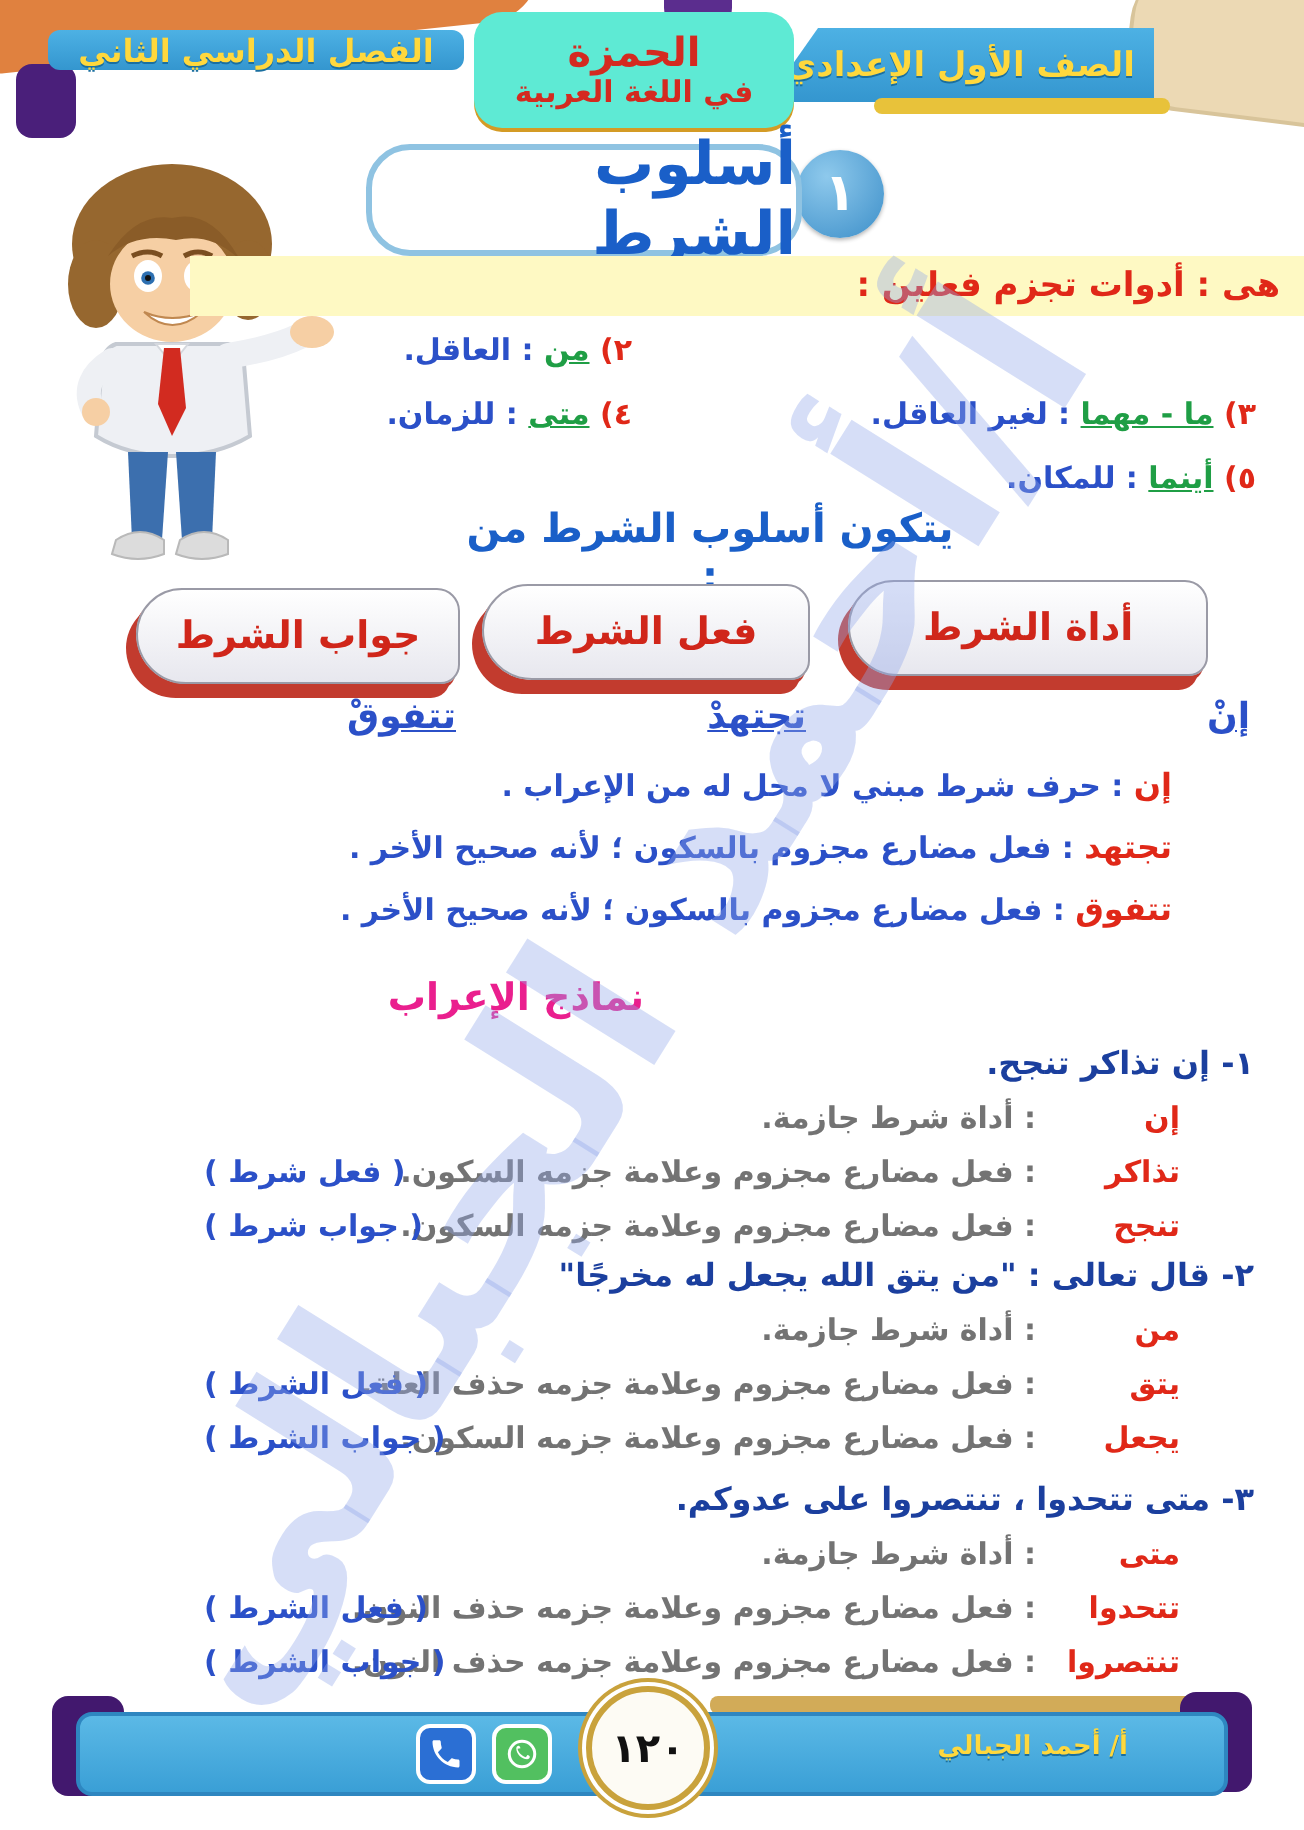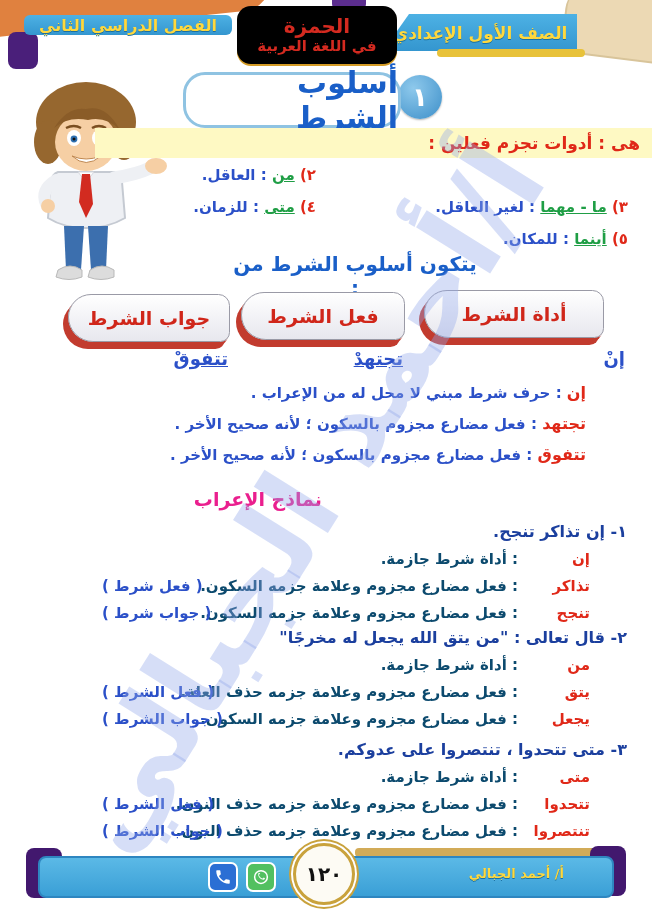--- a/index.html
+++ b/index.html
@@ -12,21 +12,21 @@
   .orange-corner{left:-30px;top:-40px;width:300px;height:64px;background:#e0813f;border-radius:28px;transform:rotate(-6deg);}
   .purple-blob{left:332px;top:-6px;width:34px;height:20px;background:#5b2d8e;border-radius:0 0 10px 10px;}
   .beige-corner{left:566px;top:-12px;width:120px;height:70px;background:#ecd9b4;border-radius:26px;transform:rotate(7deg);box-shadow:-2px 2px 0 #d8c49a;}
   .purple-tab{left:8px;top:32px;width:30px;height:37px;background:#4a1f7a;border-radius:8px;}
 
   .banner{background:linear-gradient(#4db1e4,#3496cf);color:#ffd83d;font-weight:bold;display:flex;align-items:center;justify-content:center;text-shadow:0 1px 0 #1a6fa0;}
   .banner-right{left:383px;top:14px;width:194px;height:37px;font-size:17px;clip-path:polygon(26px 0,100% 0,100% 100%,0 100%);}
   .banner-right-underline{left:437px;top:49px;width:148px;height:8px;background:#e8c23a;border-radius:4px;}
   .banner-left{left:24px;top:15px;width:208px;height:20px;font-size:16px;border-radius:6px;}
 
-  .brand-badge{left:237px;top:6px;width:160px;height:58px;background:#000000;border-radius:14px;display:flex;flex-direction:column;align-items:center;justify-content:center;line-height:1.15;box-shadow:0 2px 0 #d49b25;}
+  .brand-badge{left:237px;top:6px;width:160px;height:58px;background:#5eead4;border-radius:14px;display:flex;flex-direction:column;align-items:center;justify-content:center;line-height:1.15;box-shadow:0 2px 0 #d49b25;}
   .brand-title{color:#d42a20;font-weight:bold;font-size:20px;}
   .brand-subtitle{color:#d42a20;font-weight:bold;font-size:15px;}
 
   
   .lesson-circle{left:398px;top:75px;width:44px;height:44px;border-radius:50%;background:radial-gradient(circle at 35% 30%,#8ec9ec,#3d8fc9);color:#fff;font-weight:bold;font-size:26px;display:flex;align-items:center;justify-content:center;box-shadow:0 1px 2px rgba(0,0,0,.3);}
   .lesson-title-box{left:183px;top:72px;width:212px;height:50px;background:#fff;border:3px solid #8fc3e2;border-radius:22px;display:flex;align-items:center;justify-content:flex-end;color:#1a5fc8;font-weight:bold;font-size:30px;}
 
   
   .def-strip{left:95px;top:128px;right:0;height:30px;background:#fef9c3;display:flex;align-items:center;padding-left:34px;}
   .def-heading{color:#e02818;font-weight:bold;font-size:17px;padding-right:12px;}
@@ -44,21 +44,21 @@
   .xline{right:66px;font-size:15px;font-weight:bold;white-space:nowrap;}
   .xword{color:#e02818;font-size:16px;}
   .xtext{color:#2b50c8;}
 
   
   .ex-heading{right:330px;top:488px;color:#ea1f8e;font-weight:bold;font-size:19px;}
   .ex-block{left:0;right:0;}
   .ex-sentence{padding-right:25px;color:#1b3f9e;font-weight:bold;font-size:16px;height:28px;}
   .prow{position:relative;display:flex;direction:rtl;padding-right:62px;height:27px;align-items:baseline;font-weight:bold;font-size:15px;}
   .pword{color:#e02818;min-width:72px;}
-  .ptext{color:#0c4a6e;}
+  .ptext{color:#737373;}
   .prole{position:absolute;left:102px;top:0;color:#2b50c8;}
 
   
   .tan-bar{left:355px;top:848px;width:250px;height:9px;background:#d2ab58;border-radius:4px;}
   .purple-end{width:36px;height:50px;background:#42186e;border-radius:8px;}
   .footer-bar{left:38px;top:856px;width:576px;height:42px;background:linear-gradient(#5bb9e6,#3a9fd6);border:2px solid #2e86c0;border-radius:8px;box-sizing:border-box;}
   .footer-teacher{right:88px;top:866px;color:#ffd83d;font-weight:bold;font-size:13px;text-shadow:0 1px 0 #1a6fa0;}
   .page-circle{left:293px;top:843px;width:62px;height:62px;border-radius:50%;background:#fdfbf4;border:3px solid #c9a23c;box-shadow:0 0 0 2px #fff,0 0 0 4px #c9a23c;display:flex;align-items:center;justify-content:center;color:#111;font-weight:bold;font-size:20px;box-sizing:border-box;}
   .icon-sq{width:30px;height:30px;border-radius:7px;display:flex;align-items:center;justify-content:center;}
   .wa{left:246px;top:862px;background:#52c060;border:2px solid #ffffff;box-sizing:border-box;}

